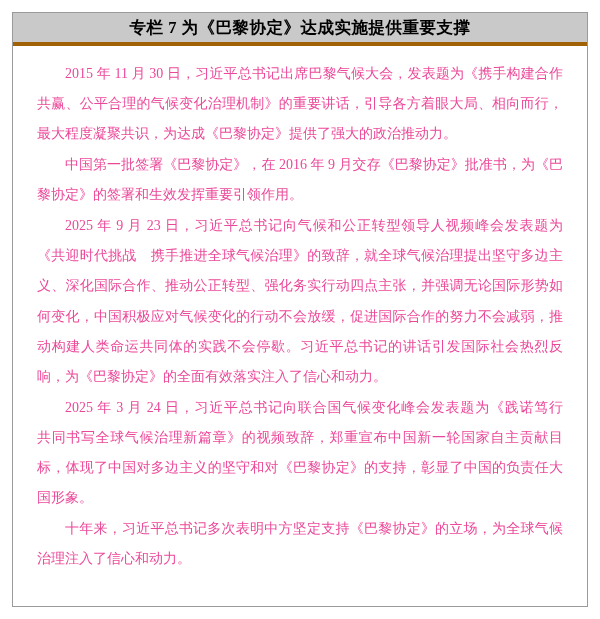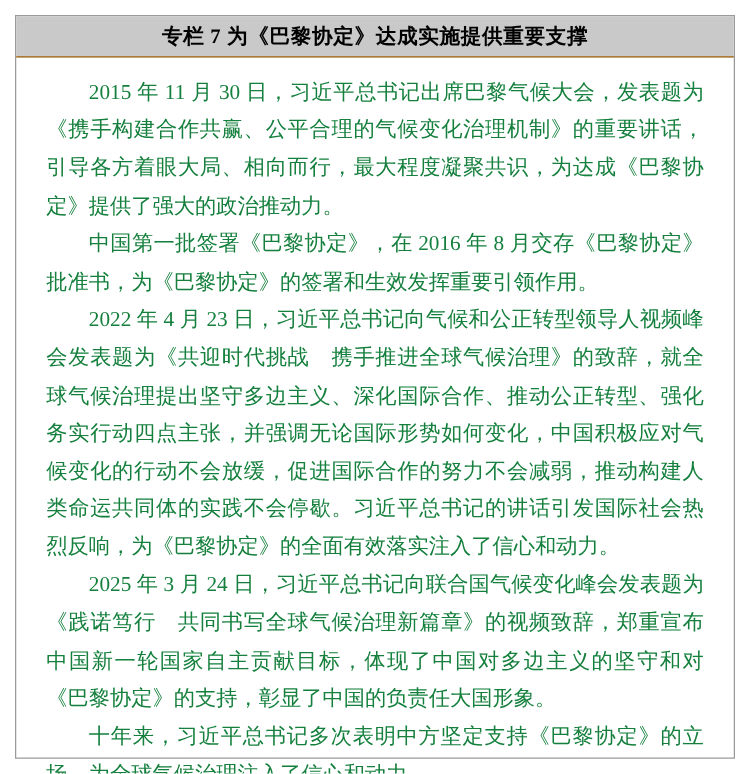--- a/index.html
+++ b/index.html
@@ -24,58 +24,58 @@
     top: 12px;
     width: 576px;
     height: 595px;
     box-sizing: border-box;
     border: 1px solid #9a9a9a;
     background: #ffffff;
   }
   .box-header {
     height: 33px;
     background: #c9c9c9;
-    border-bottom: 1px solid #a16207;
+    border-bottom: 4px solid #a16207;
     display: flex;
     align-items: center;
     justify-content: center;
     box-sizing: border-box;
   }
   .box-title {
     font-size: 16.5px;
     font-weight: bold;
     color: #000000;
     letter-spacing: 0.5px;
     font-family: "Liberation Serif", "DejaVu Serif", serif;
     white-space: nowrap;
   }
   .box-body {
     padding: 13px 24px 10px 24px;
     box-sizing: border-box;
   }
   p.para {
     margin: 0 0 0.5px 0;
-    font-size: 17px;
+    font-size: 14px;
     line-height: 30.2px;
-    color: #15803d;
+    color: #ec4899;
     text-align: justify;
     text-justify: inter-ideograph;
     text-indent: 2em;
     font-family: "Liberation Serif", "DejaVu Serif", serif;
   }
 </style>
 </head>
 <body>
 
 <div class="page">
   <div class="box">
     <div class="box-header">
       <div class="box-title">专栏 7    为《巴黎协定》达成实施提供重要支撑</div>
     </div>
     <div class="box-body">
       <p class="para">2015 年 11 月 30 日，习近平总书记出席巴黎气候大会，发表题为《携手构建合作共赢、公平合理的气候变化治理机制》的重要讲话，引导各方着眼大局、相向而行，最大程度凝聚共识，为达成《巴黎协定》提供了强大的政治推动力。</p>
-      <p class="para">中国第一批签署《巴黎协定》，在 2016 年 8 月交存《巴黎协定》批准书，为《巴黎协定》的签署和生效发挥重要引领作用。</p>
-      <p class="para">2022 年 4 月 23 日，习近平总书记向气候和公正转型领导人视频峰会发表题为《共迎时代挑战　携手推进全球气候治理》的致辞，就全球气候治理提出坚守多边主义、深化国际合作、推动公正转型、强化务实行动四点主张，并强调无论国际形势如何变化，中国积极应对气候变化的行动不会放缓，促进国际合作的努力不会减弱，推动构建人类命运共同体的实践不会停歇。习近平总书记的讲话引发国际社会热烈反响，为《巴黎协定》的全面有效落实注入了信心和动力。</p>
+      <p class="para">中国第一批签署《巴黎协定》，在 2016 年 9 月交存《巴黎协定》批准书，为《巴黎协定》的签署和生效发挥重要引领作用。</p>
+      <p class="para">2025 年 9 月 23 日，习近平总书记向气候和公正转型领导人视频峰会发表题为《共迎时代挑战　携手推进全球气候治理》的致辞，就全球气候治理提出坚守多边主义、深化国际合作、推动公正转型、强化务实行动四点主张，并强调无论国际形势如何变化，中国积极应对气候变化的行动不会放缓，促进国际合作的努力不会减弱，推动构建人类命运共同体的实践不会停歇。习近平总书记的讲话引发国际社会热烈反响，为《巴黎协定》的全面有效落实注入了信心和动力。</p>
       <p class="para">2025 年 3 月 24 日，习近平总书记向联合国气候变化峰会发表题为《践诺笃行　共同书写全球气候治理新篇章》的视频致辞，郑重宣布中国新一轮国家自主贡献目标，体现了中国对多边主义的坚守和对《巴黎协定》的支持，彰显了中国的负责任大国形象。</p>
       <p class="para">十年来，习近平总书记多次表明中方坚定支持《巴黎协定》的立场，为全球气候治理注入了信心和动力。</p>
     </div>
   </div>
 </div>
 
 </body></html>

